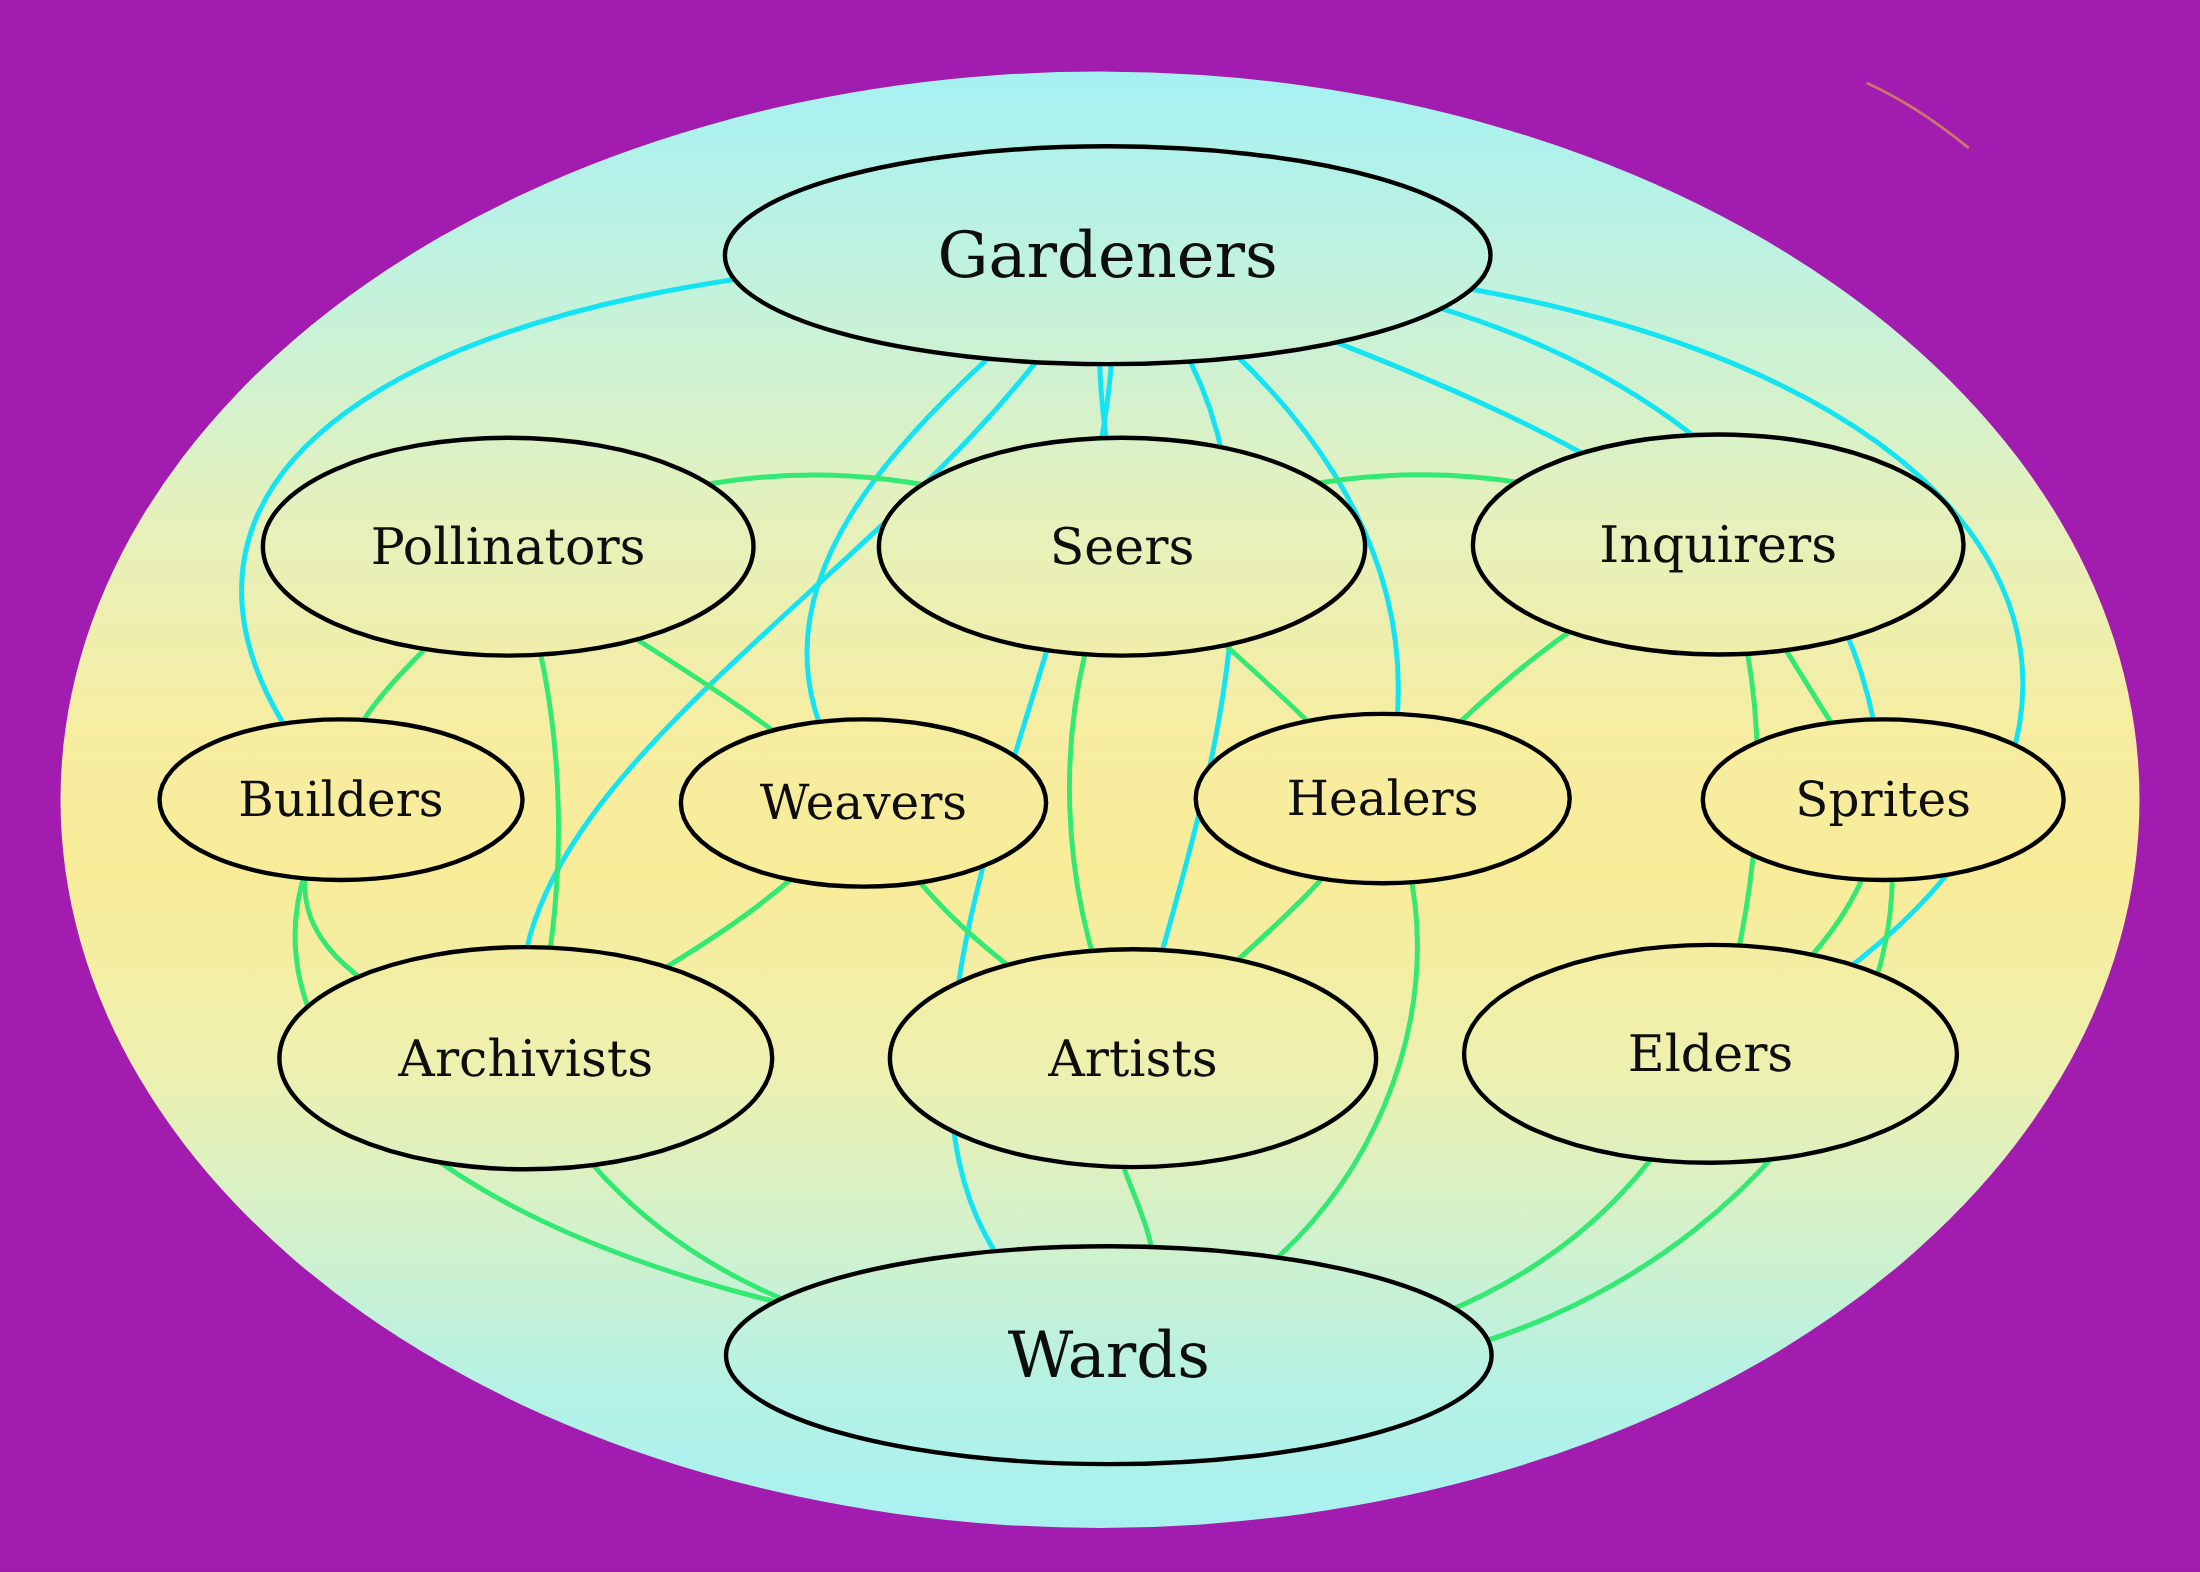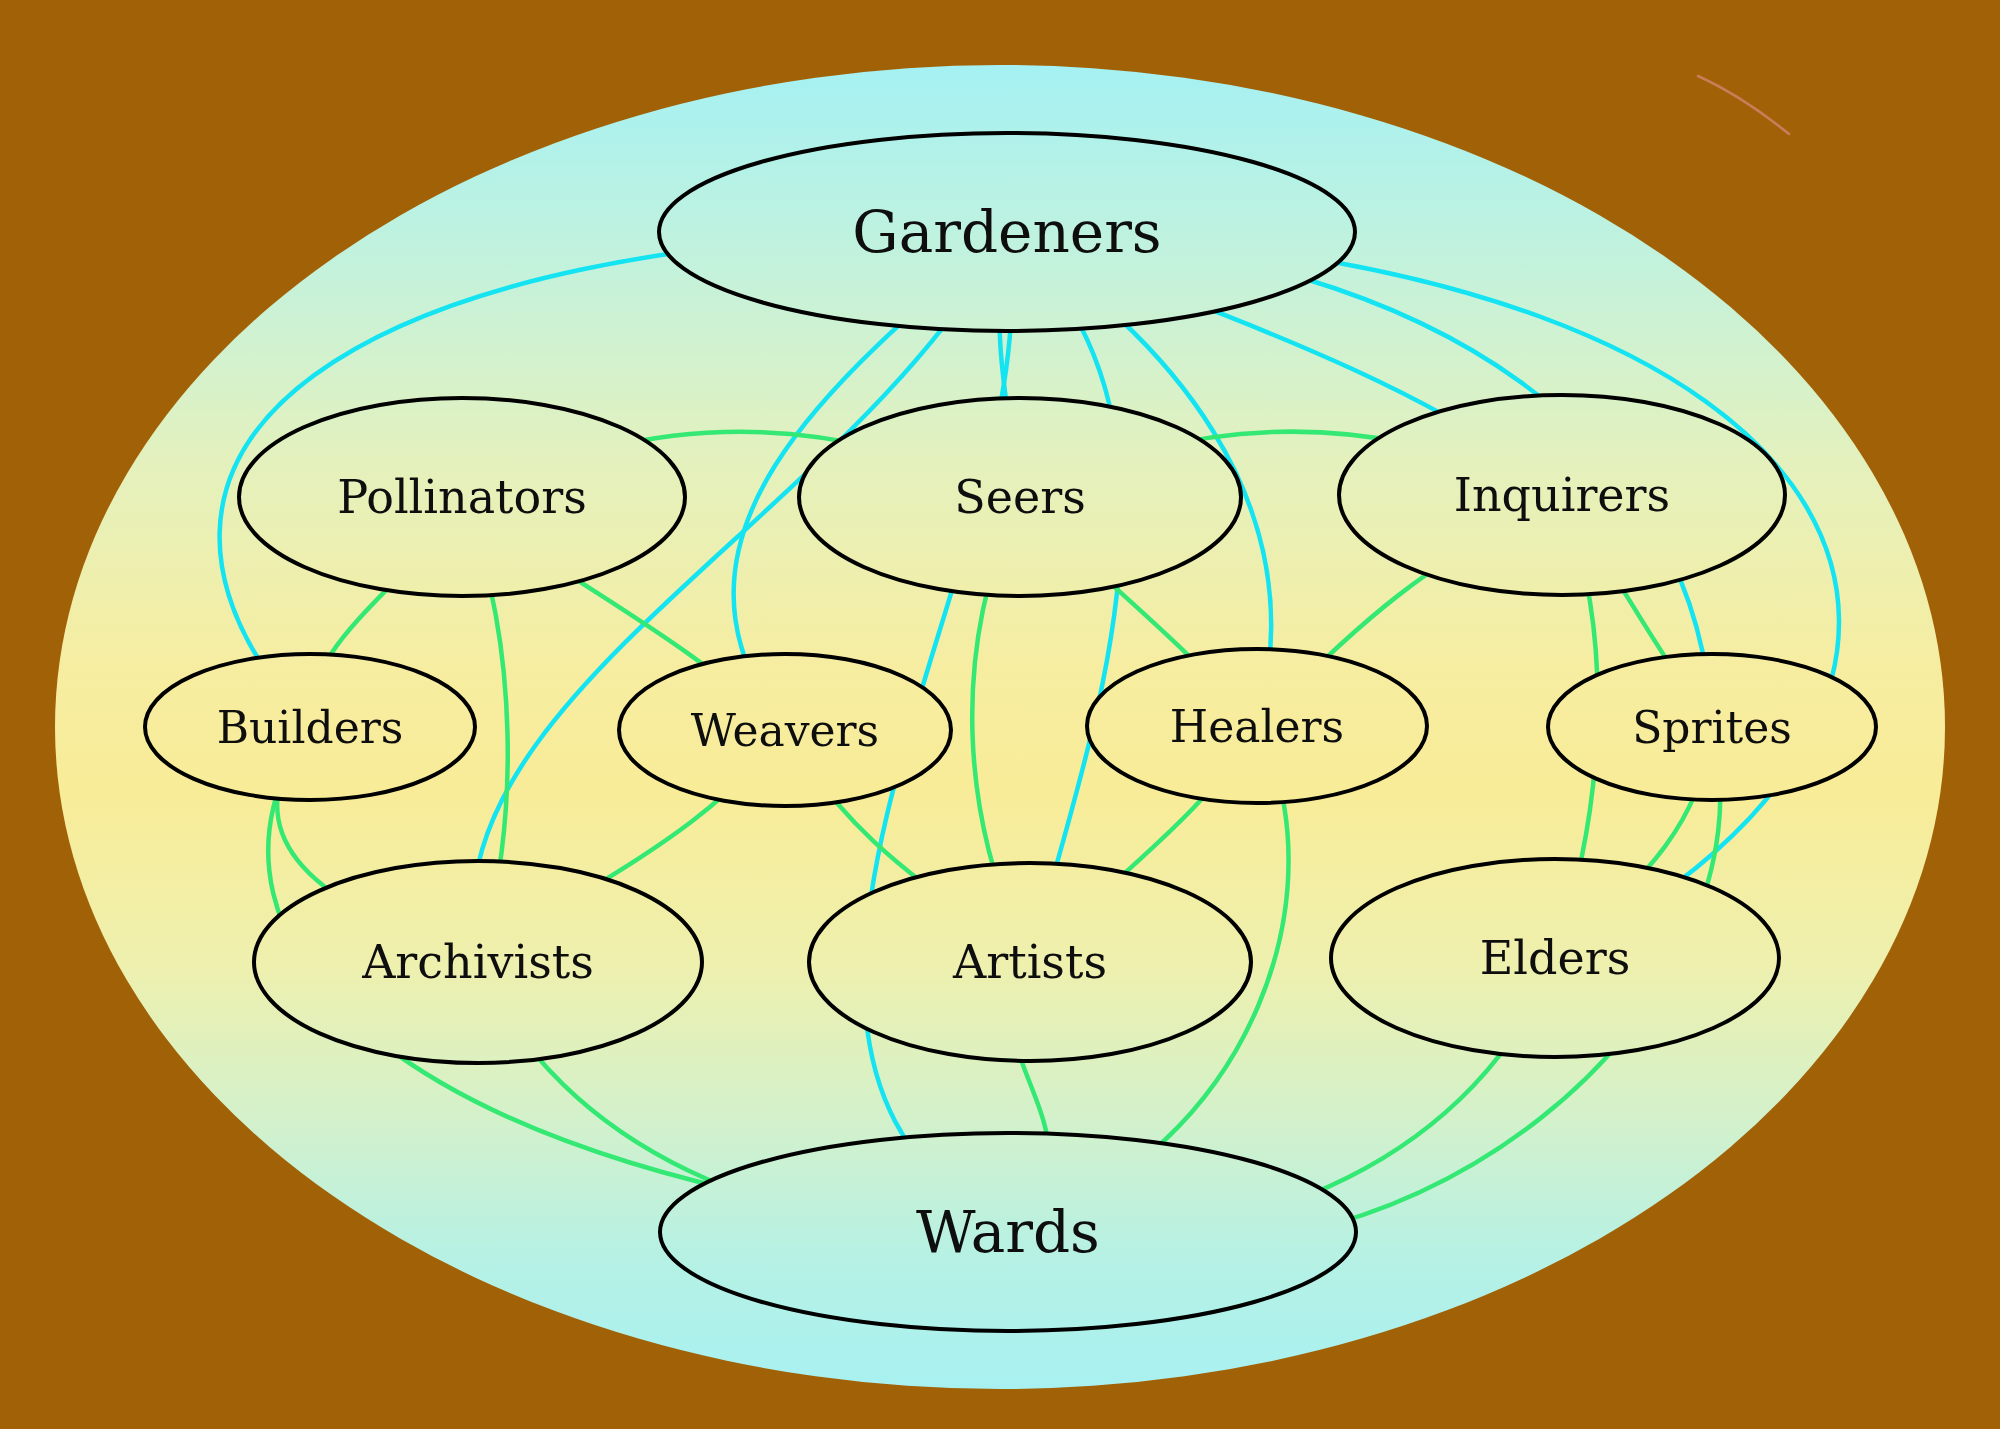--- a/index.html
+++ b/index.html
@@ -1,19 +1,19 @@
 <!DOCTYPE html>
 <html><head>
 <meta charset="utf-8">
 <style>
   html, body { margin: 0; padding: 0; background: #000; }
   #stage {
     position: relative;
     width: 2000px; height: 1429px;
-    background: #a16207;
+    background: #a21caf;
     overflow: hidden;
   }
   svg text {
     font-family: "DejaVu Serif", "Liberation Serif", serif;
     fill: #0e0e0e;
   }
 </style>
 </head>
 <body>
 

